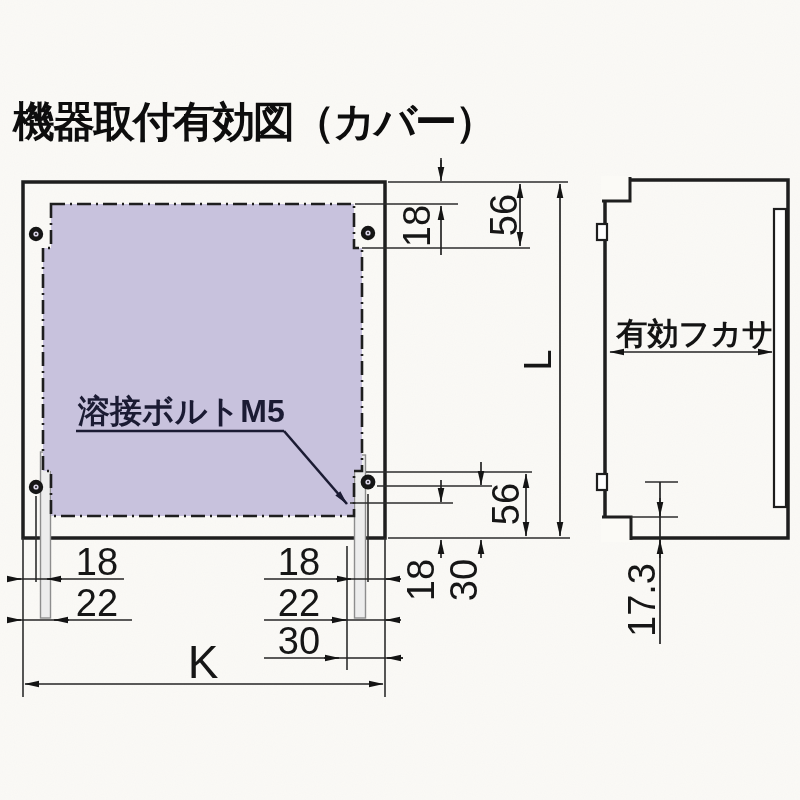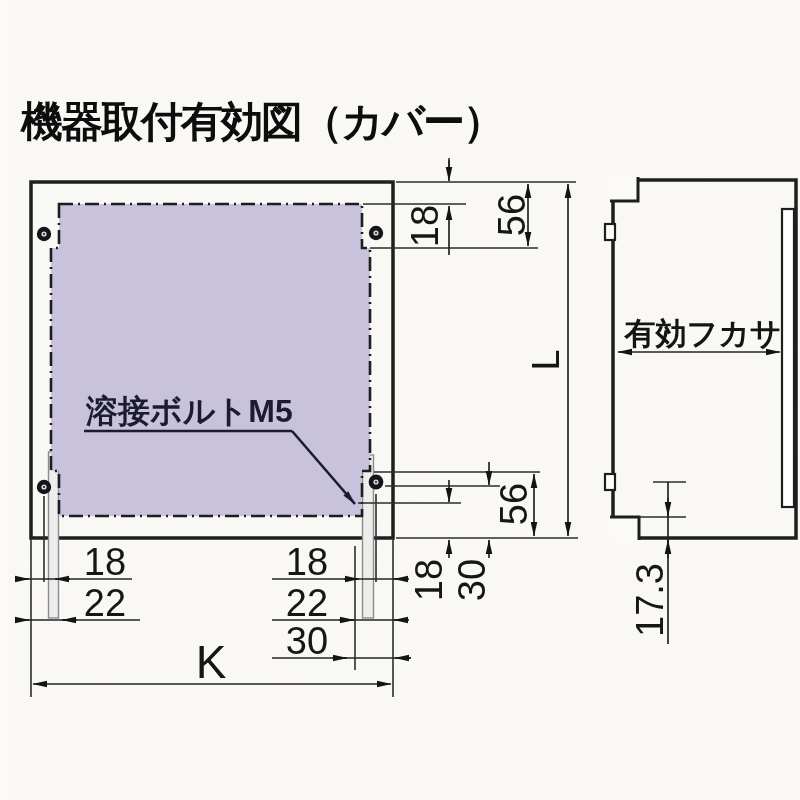--- a/index.html
+++ b/index.html
@@ -2,21 +2,21 @@
 <html><head>
 <meta charset="utf-8">
 <style>
   html,body{margin:0;padding:0;}
   body{
     width:800px;height:800px;
     background:#fbfaf6;
     font-family:"Liberation Sans", sans-serif;
     overflow:hidden;
   }
-  .canvas{position:relative;width:776px;height:800px;padding-left:8px;}
+  .canvas{position:relative;width:776px;height:800px;}
   svg{display:block;}
   text{fill:#141414;}
   .title-text{font-weight:bold;font-size:42px;letter-spacing:-2px;fill:#0d0d0d;}
   .dim-text{font-size:38px;fill:#161616;}
   .dim-text-big{font-size:46px;fill:#161616;}
   .cjk-label{font-weight:bold;font-size:32px;fill:#1b1b33;}
   .cjk-label2{font-weight:bold;font-size:31px;fill:#141414;}
   .edge{stroke:#1e1e1e;fill:none;}
   .dimline{stroke:#242424;stroke-width:1.7;fill:none;}
   .extline{stroke:#2c2c2c;stroke-width:1.6;fill:none;}

